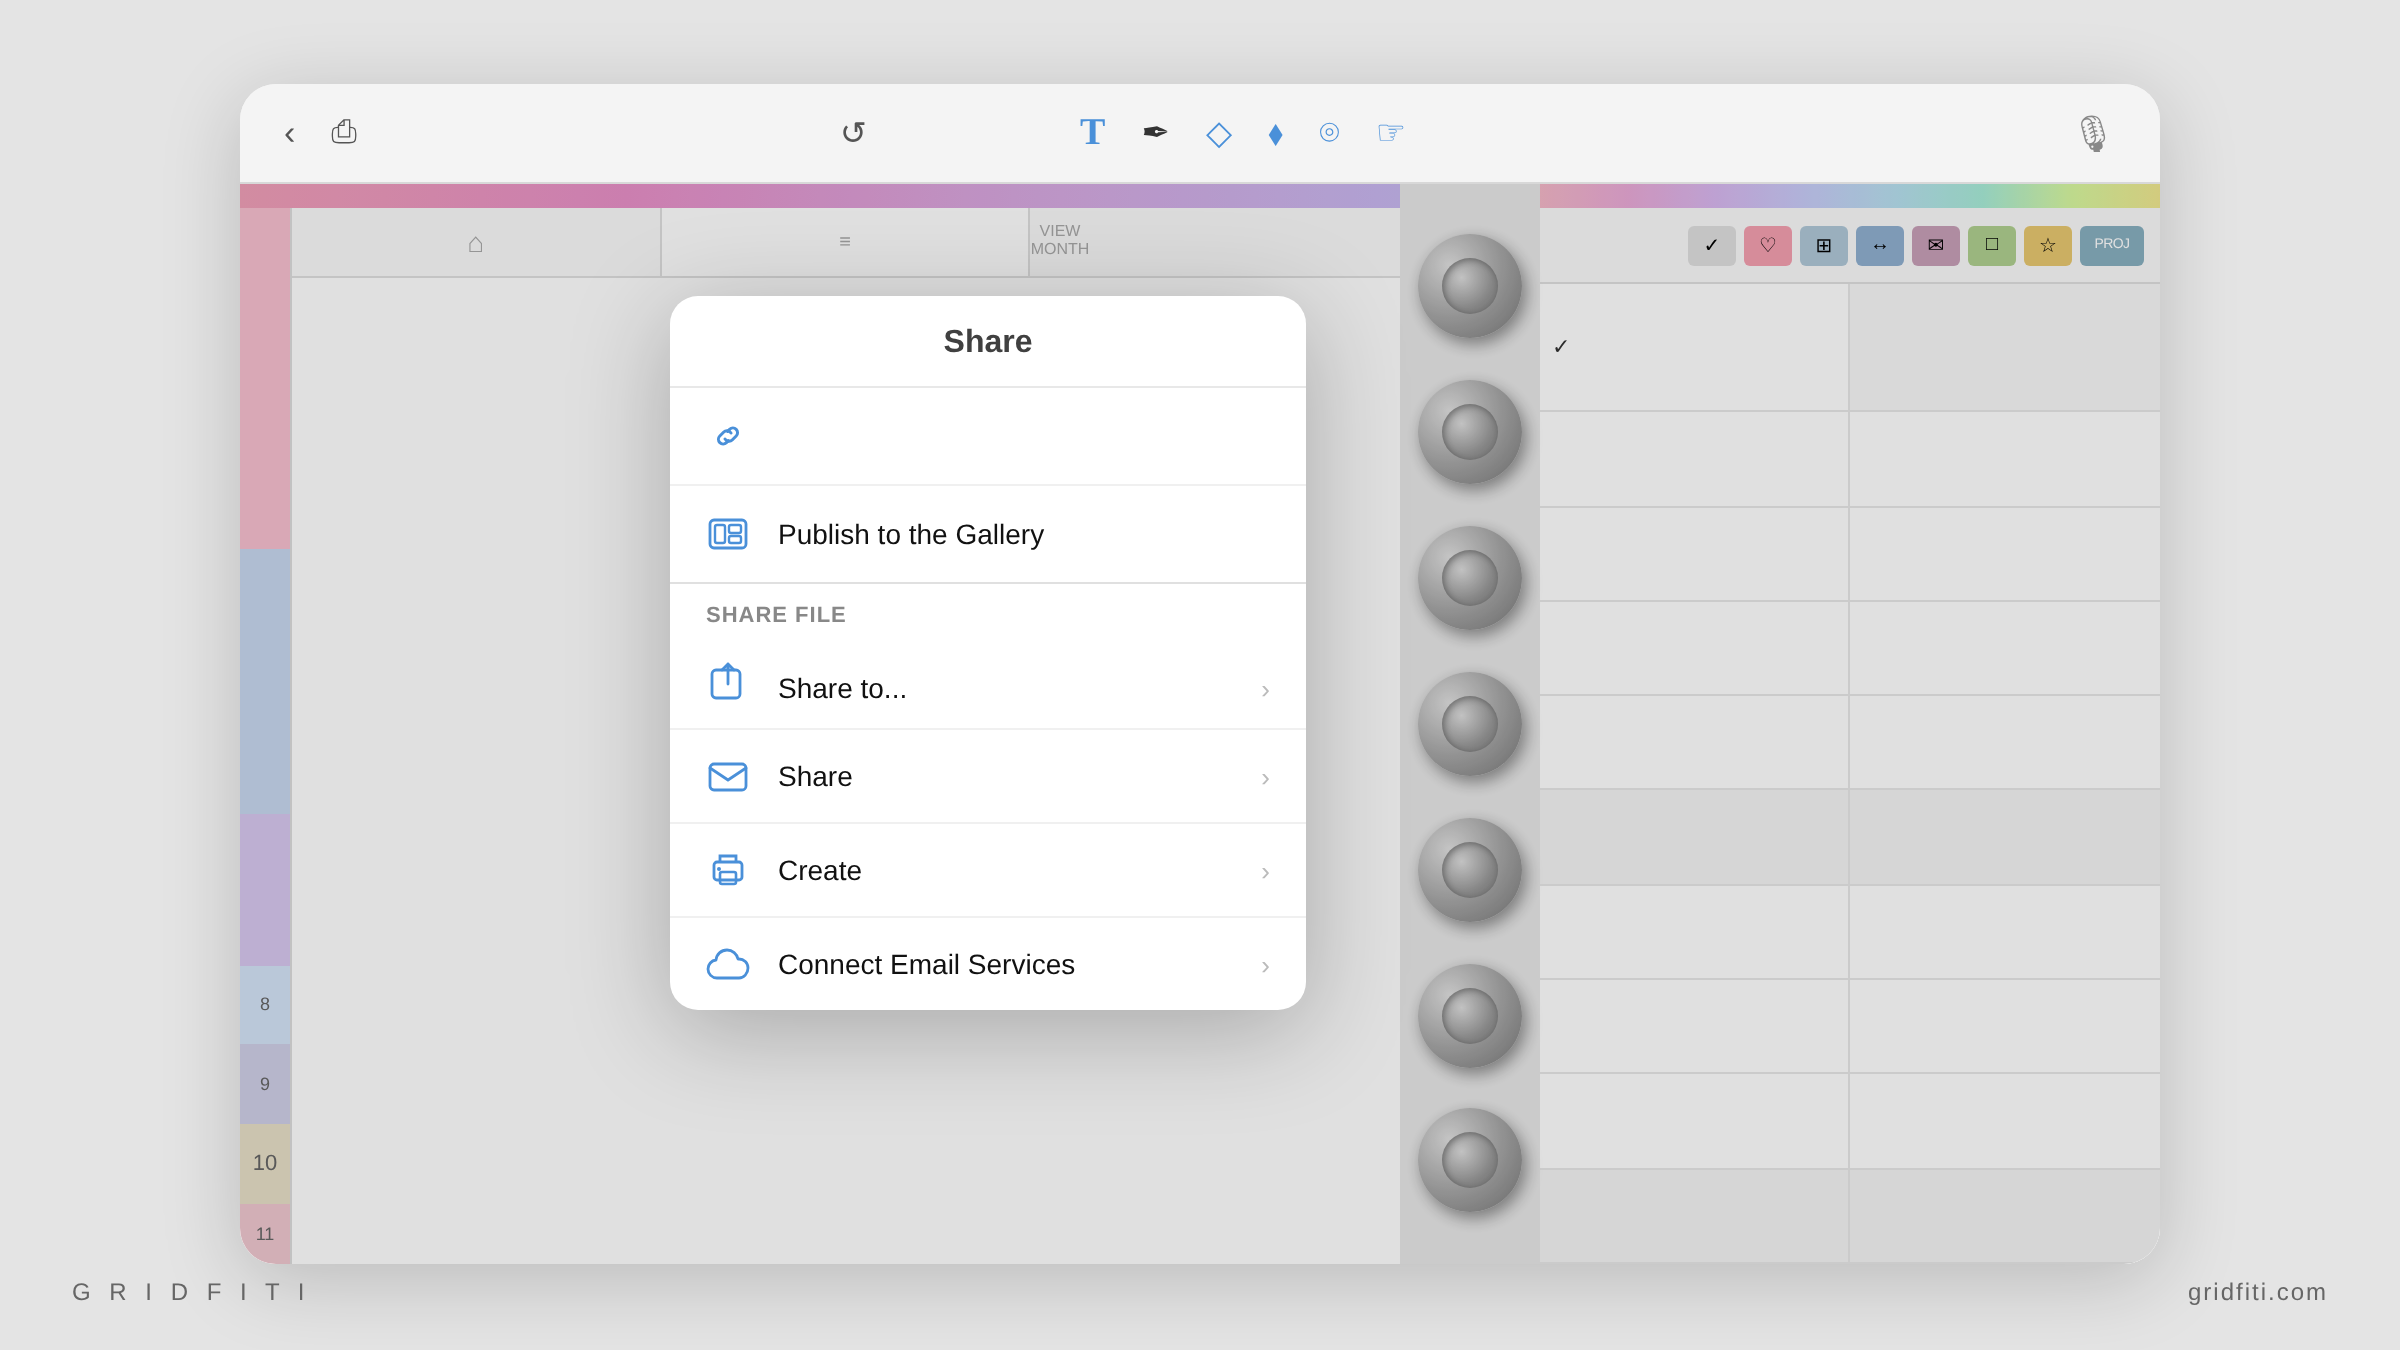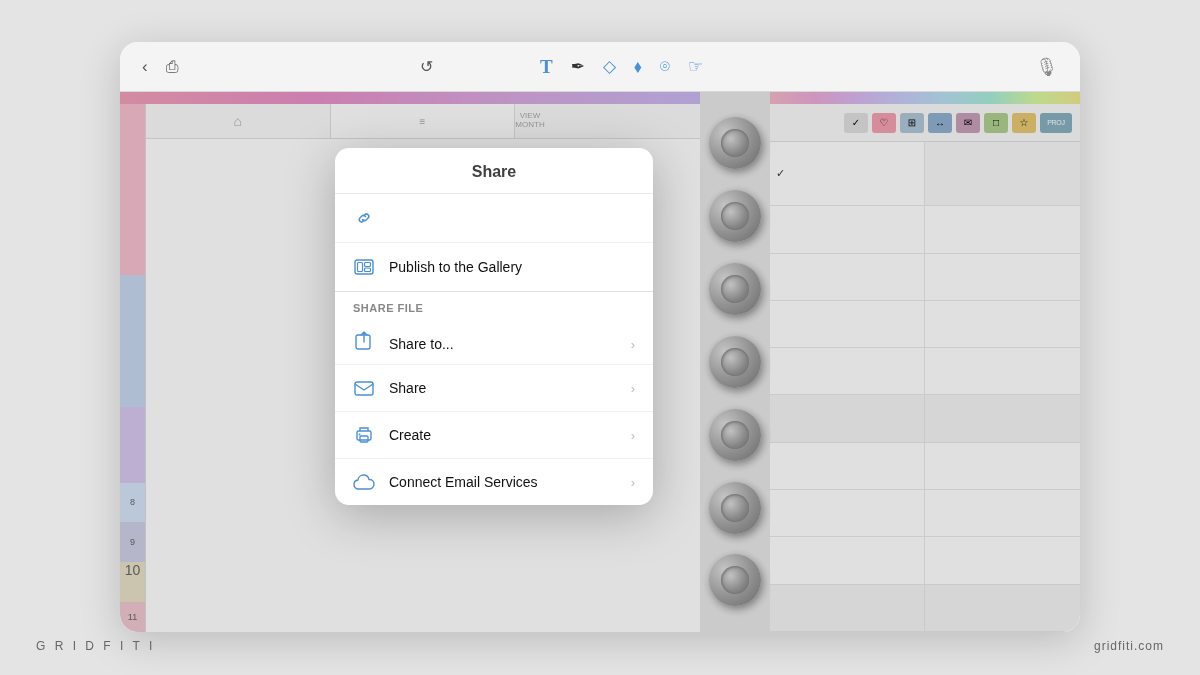--- a/index.html
+++ b/index.html
@@ -66,21 +66,21 @@
 
         <div style="width:26px;flex-shrink:0;display:flex;flex-direction:column;border-right:1px solid #ddd;overflow:hidden;">
           <div style="height:380px;background:linear-gradient(to bottom,#f8c0d0 0%,#f8c0d0 45%,#c8d8f0 45%,#c8d8f0 80%,#d8c8f0 80%);"></div>
           <div style="flex:1;background:#e8f4c8;"></div>
           <div style="height:40px;display:flex;align-items:center;justify-content:center;font-size:9px;color:#666;background:#d4e4f8;">
             <span>8</span>
           </div>
           <div style="height:40px;display:flex;align-items:center;justify-content:center;font-size:9px;color:#666;background:#d0d0e8;">
             <span>9</span>
           </div>
-          <div style="height:40px;display:flex;align-items:flex-start;justify-content:center;font-size:14px;color:#666;background:#e8e0c8;">
+          <div style="height:40px;display:flex;align-items:center;justify-content:center;font-size:11px;color:#666;background:#e8e0c8;">
             <span>10</span>
           </div>
           <div style="height:30px;display:flex;align-items:center;justify-content:center;font-size:9px;color:#666;background:#f0c8d0;">
             <span>11</span>
           </div>
         </div>
 
         <div style="flex:1;display:grid;grid-template-columns:repeat(3,1fr);grid-template-rows:repeat(15,1fr);overflow:hidden;">
 
           <div style="border-bottom:1px solid #e0e0e0;border-right:1px solid #e0e0e0;display:flex;align-items:center;justify-content:center;background:#fafafa;">

